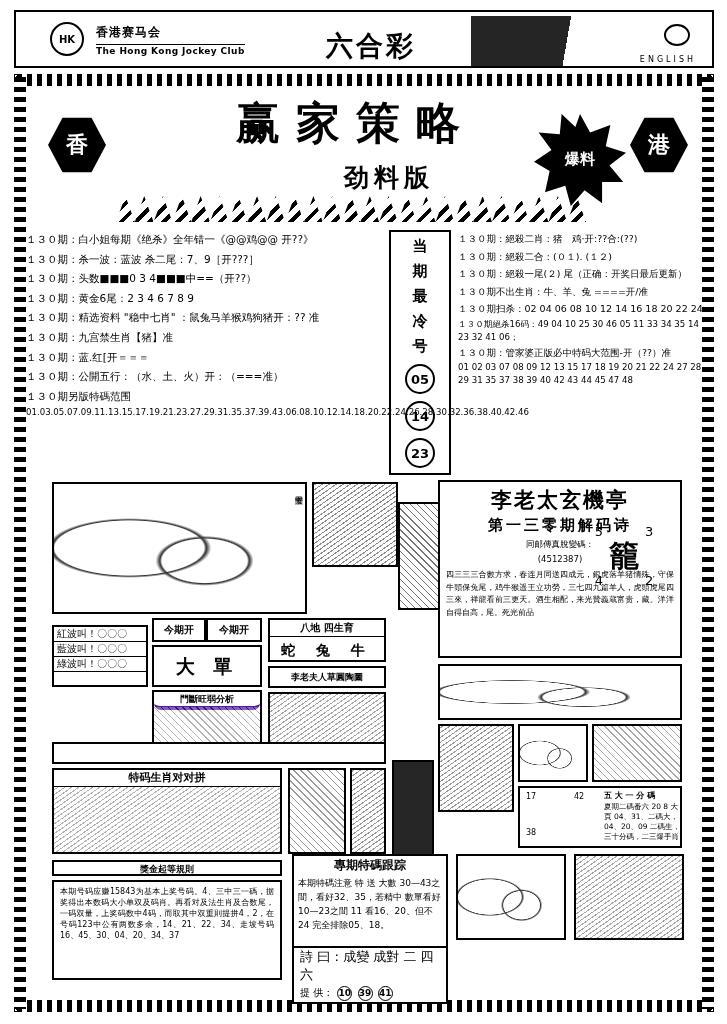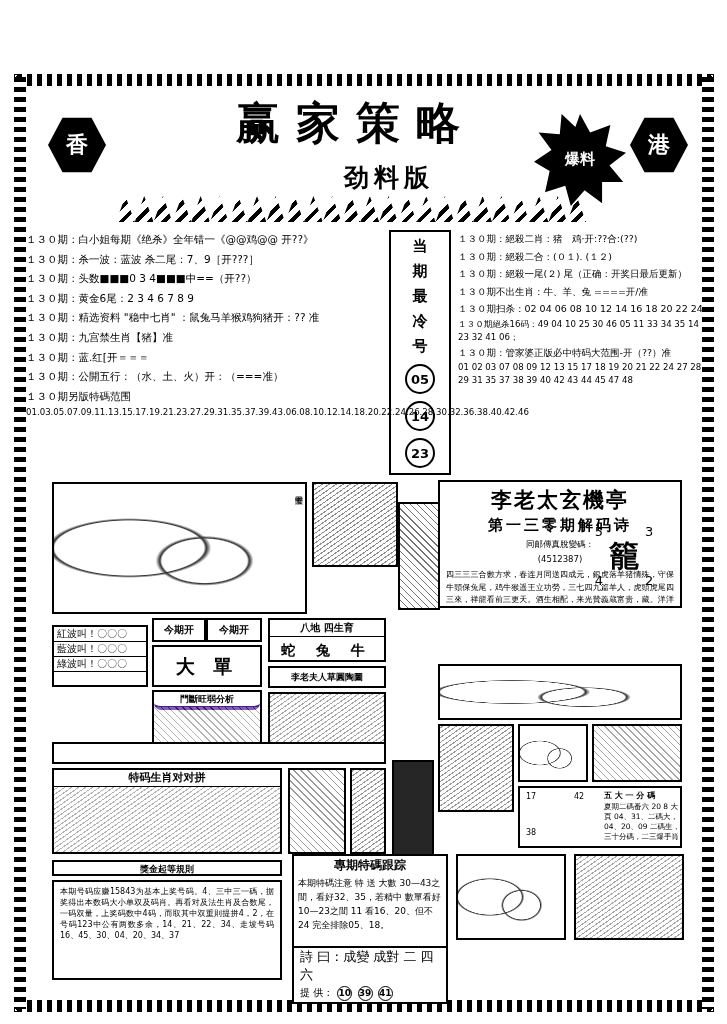--- a/index.html
+++ b/index.html
@@ -162,21 +162,21 @@
 
   .treasure { left:52px; top:482px; width:255px; height:132px; }
   .treasure-label {
     position:absolute; right:2px; top:6px; width:16px; font-size:9px; line-height:11px;
     text-align:center;
   }
   .bear { position:absolute; left:312px; top:482px; width:86px; height:85px; }
   .scroll { position:absolute; left:312px; top:488px; width:128px; height:125px; }
 
   .oldlady {
-    left:438px; top:480px; width:244px; height:128px;
+    left:438px; top:480px; width:244px; height:178px;
   }
   .ol-title { font-size:21px; font-weight:bold; text-align:center; margin-top:4px; letter-spacing:2px; }
   .ol-sub { font-size:15px; font-weight:bold; text-align:center; letter-spacing:3px; margin-top:2px; }
   .ol-note { font-size:8.5px; text-align:center; margin-top:3px; line-height:12px; }
   .ol-big {
     position:absolute; right:10px; top:42px; width:92px; height:56px;
     font-size:13px; text-align:center;
   }
   .ol-big .ch { font-size:30px; font-weight:bold; line-height:34px; }
   .ol-poem { font-size:8px; line-height:12.5px; padding:4px 6px 0; text-align:justify; }
@@ -258,20 +258,29 @@
     font-size:8px; line-height:10px;
   }
   .tiny { font-size:7.5px; line-height:10px; }
   .bold { font-weight:bold; }
 </style>
 </head>
 <body>
 
 <div class="page">
 
+  <div class="masthead">
+    <div class="mast-logo">HK</div>
+    <div class="mast-cn">香港赛马会</div>
+    <div class="mast-en">The Hong Kong Jockey Club</div>
+    <div class="mast-title">六合彩</div>
+    <div class="mast-art"></div>
+    <div class="mast-circ"></div>
+    <div class="mast-eng">ENGLISH</div>
+  </div>
 
   <div class="frame">
     <div class="rope-top"></div>
     <div class="rope-bottom"></div>
     <div class="rope-left"></div>
     <div class="rope-right"></div>
   </div>
 
   <div class="banner">
     <div class="hex-left">

